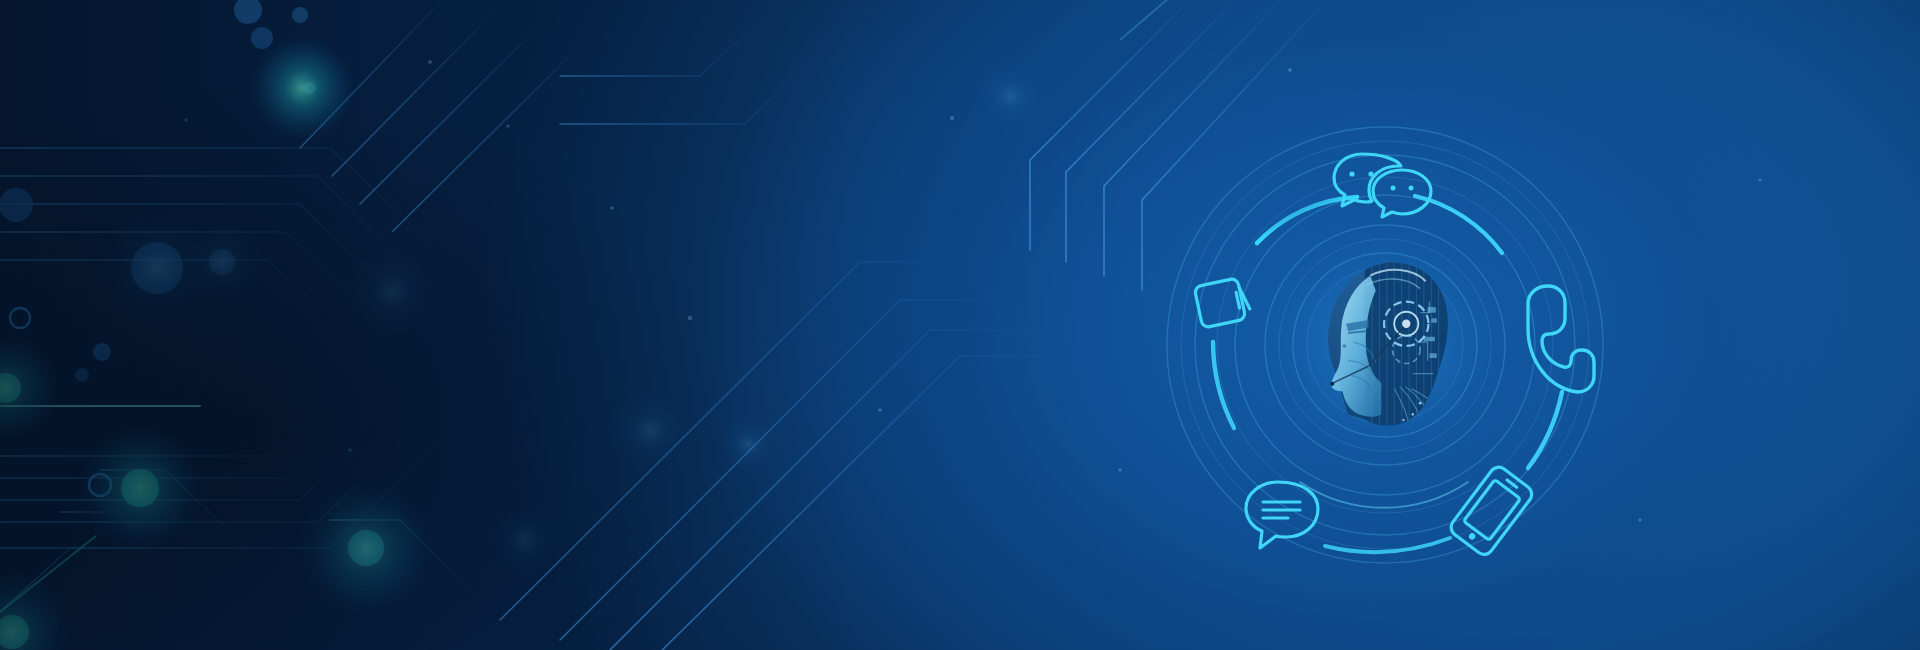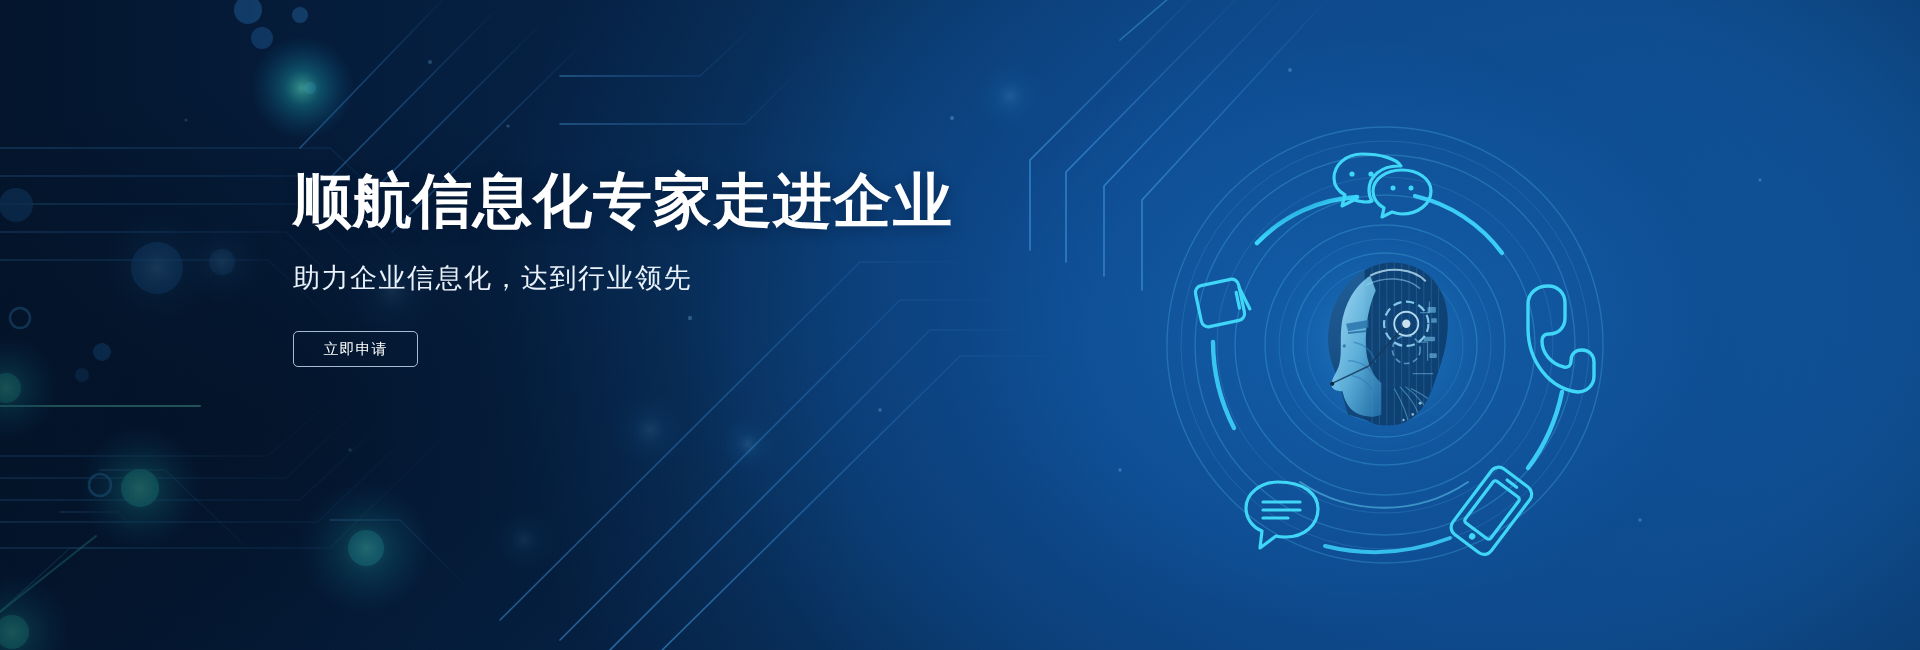--- a/index.html
+++ b/index.html
@@ -385,19 +385,14 @@
         <path d="M 44 128 C 54 130 62 136 66 144"></path>
       </g>
 
       <path d="M 24 136 L 62 118" stroke="#173f64" stroke-opacity="0.9" stroke-width="1.6"></path>
       <circle cx="23" cy="137" r="2.2" fill="#0c2740"></circle>
 
       <path d="M 62 118 L 100 76" stroke="#16324e" stroke-opacity="0.85" stroke-width="1.4"></path>
     </svg>
   </div>
 
-  <div id="content">
-    <h1 id="headline">顺航信息化专家走进企业</h1>
-    <p id="subtitle">助力企业信息化，达到行业领先</p>
-    <button id="apply-button">立即申请</button>
-  </div>
 
 </div>
 
 </body></html>

